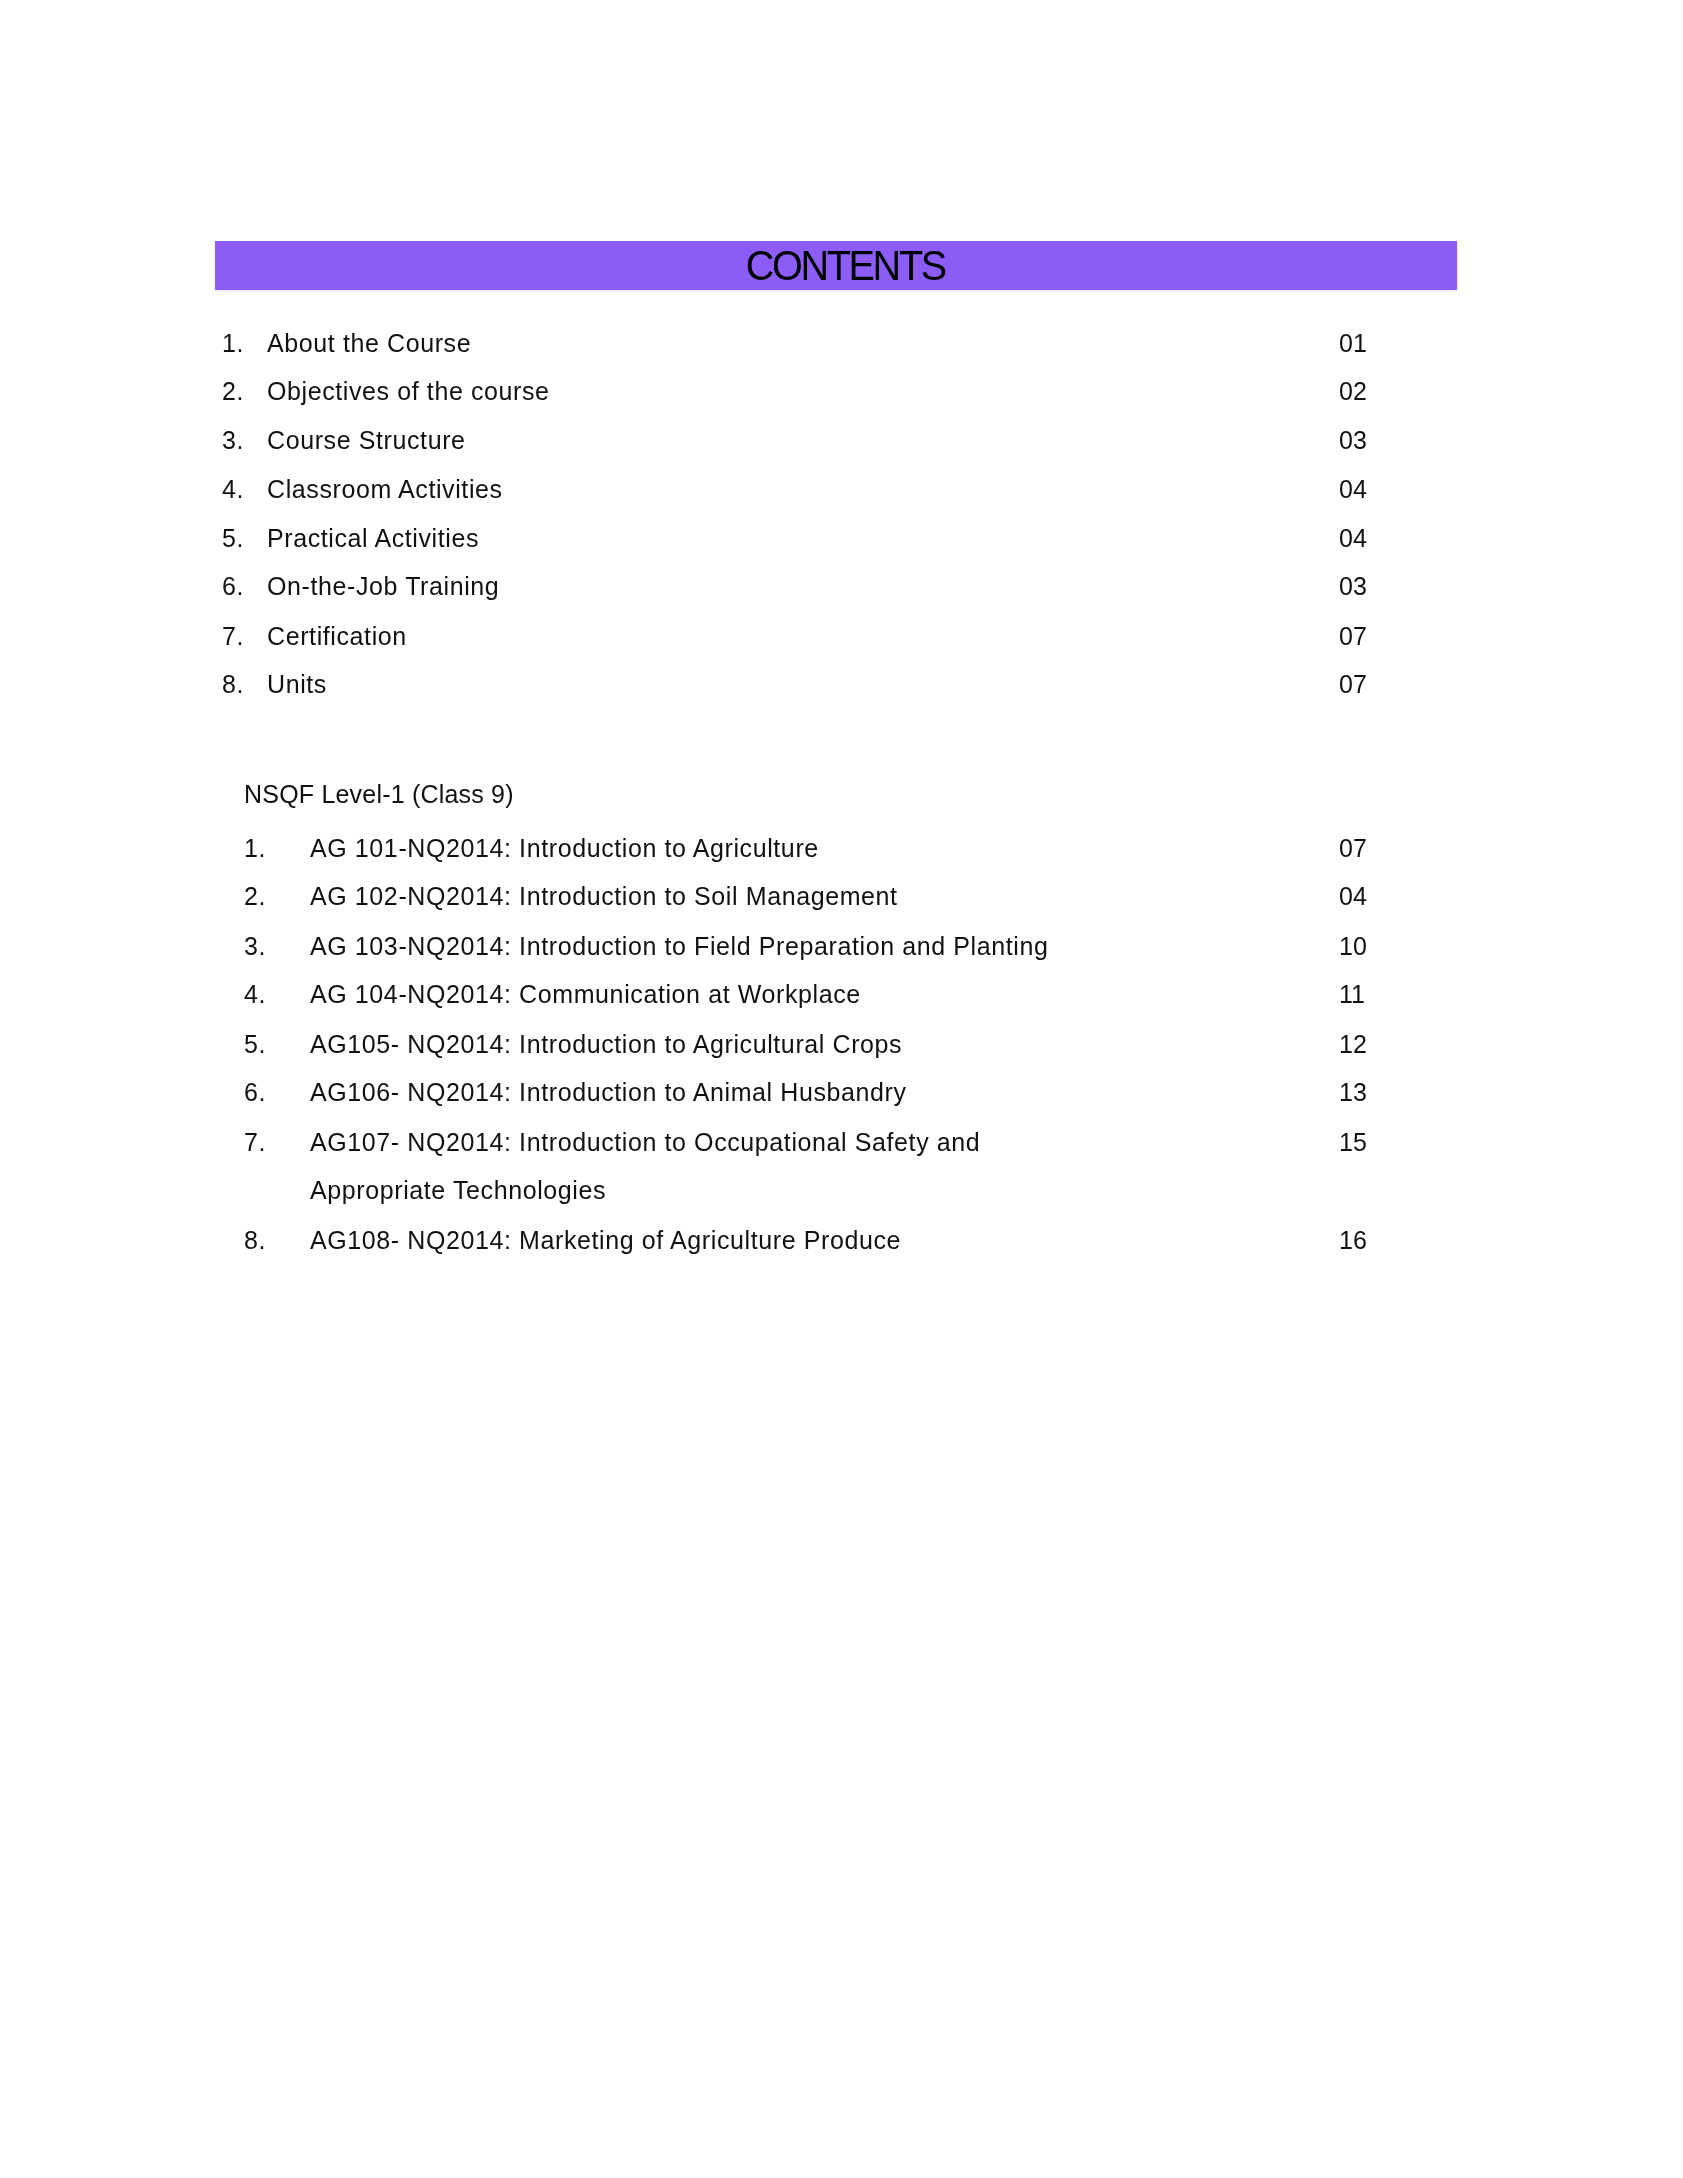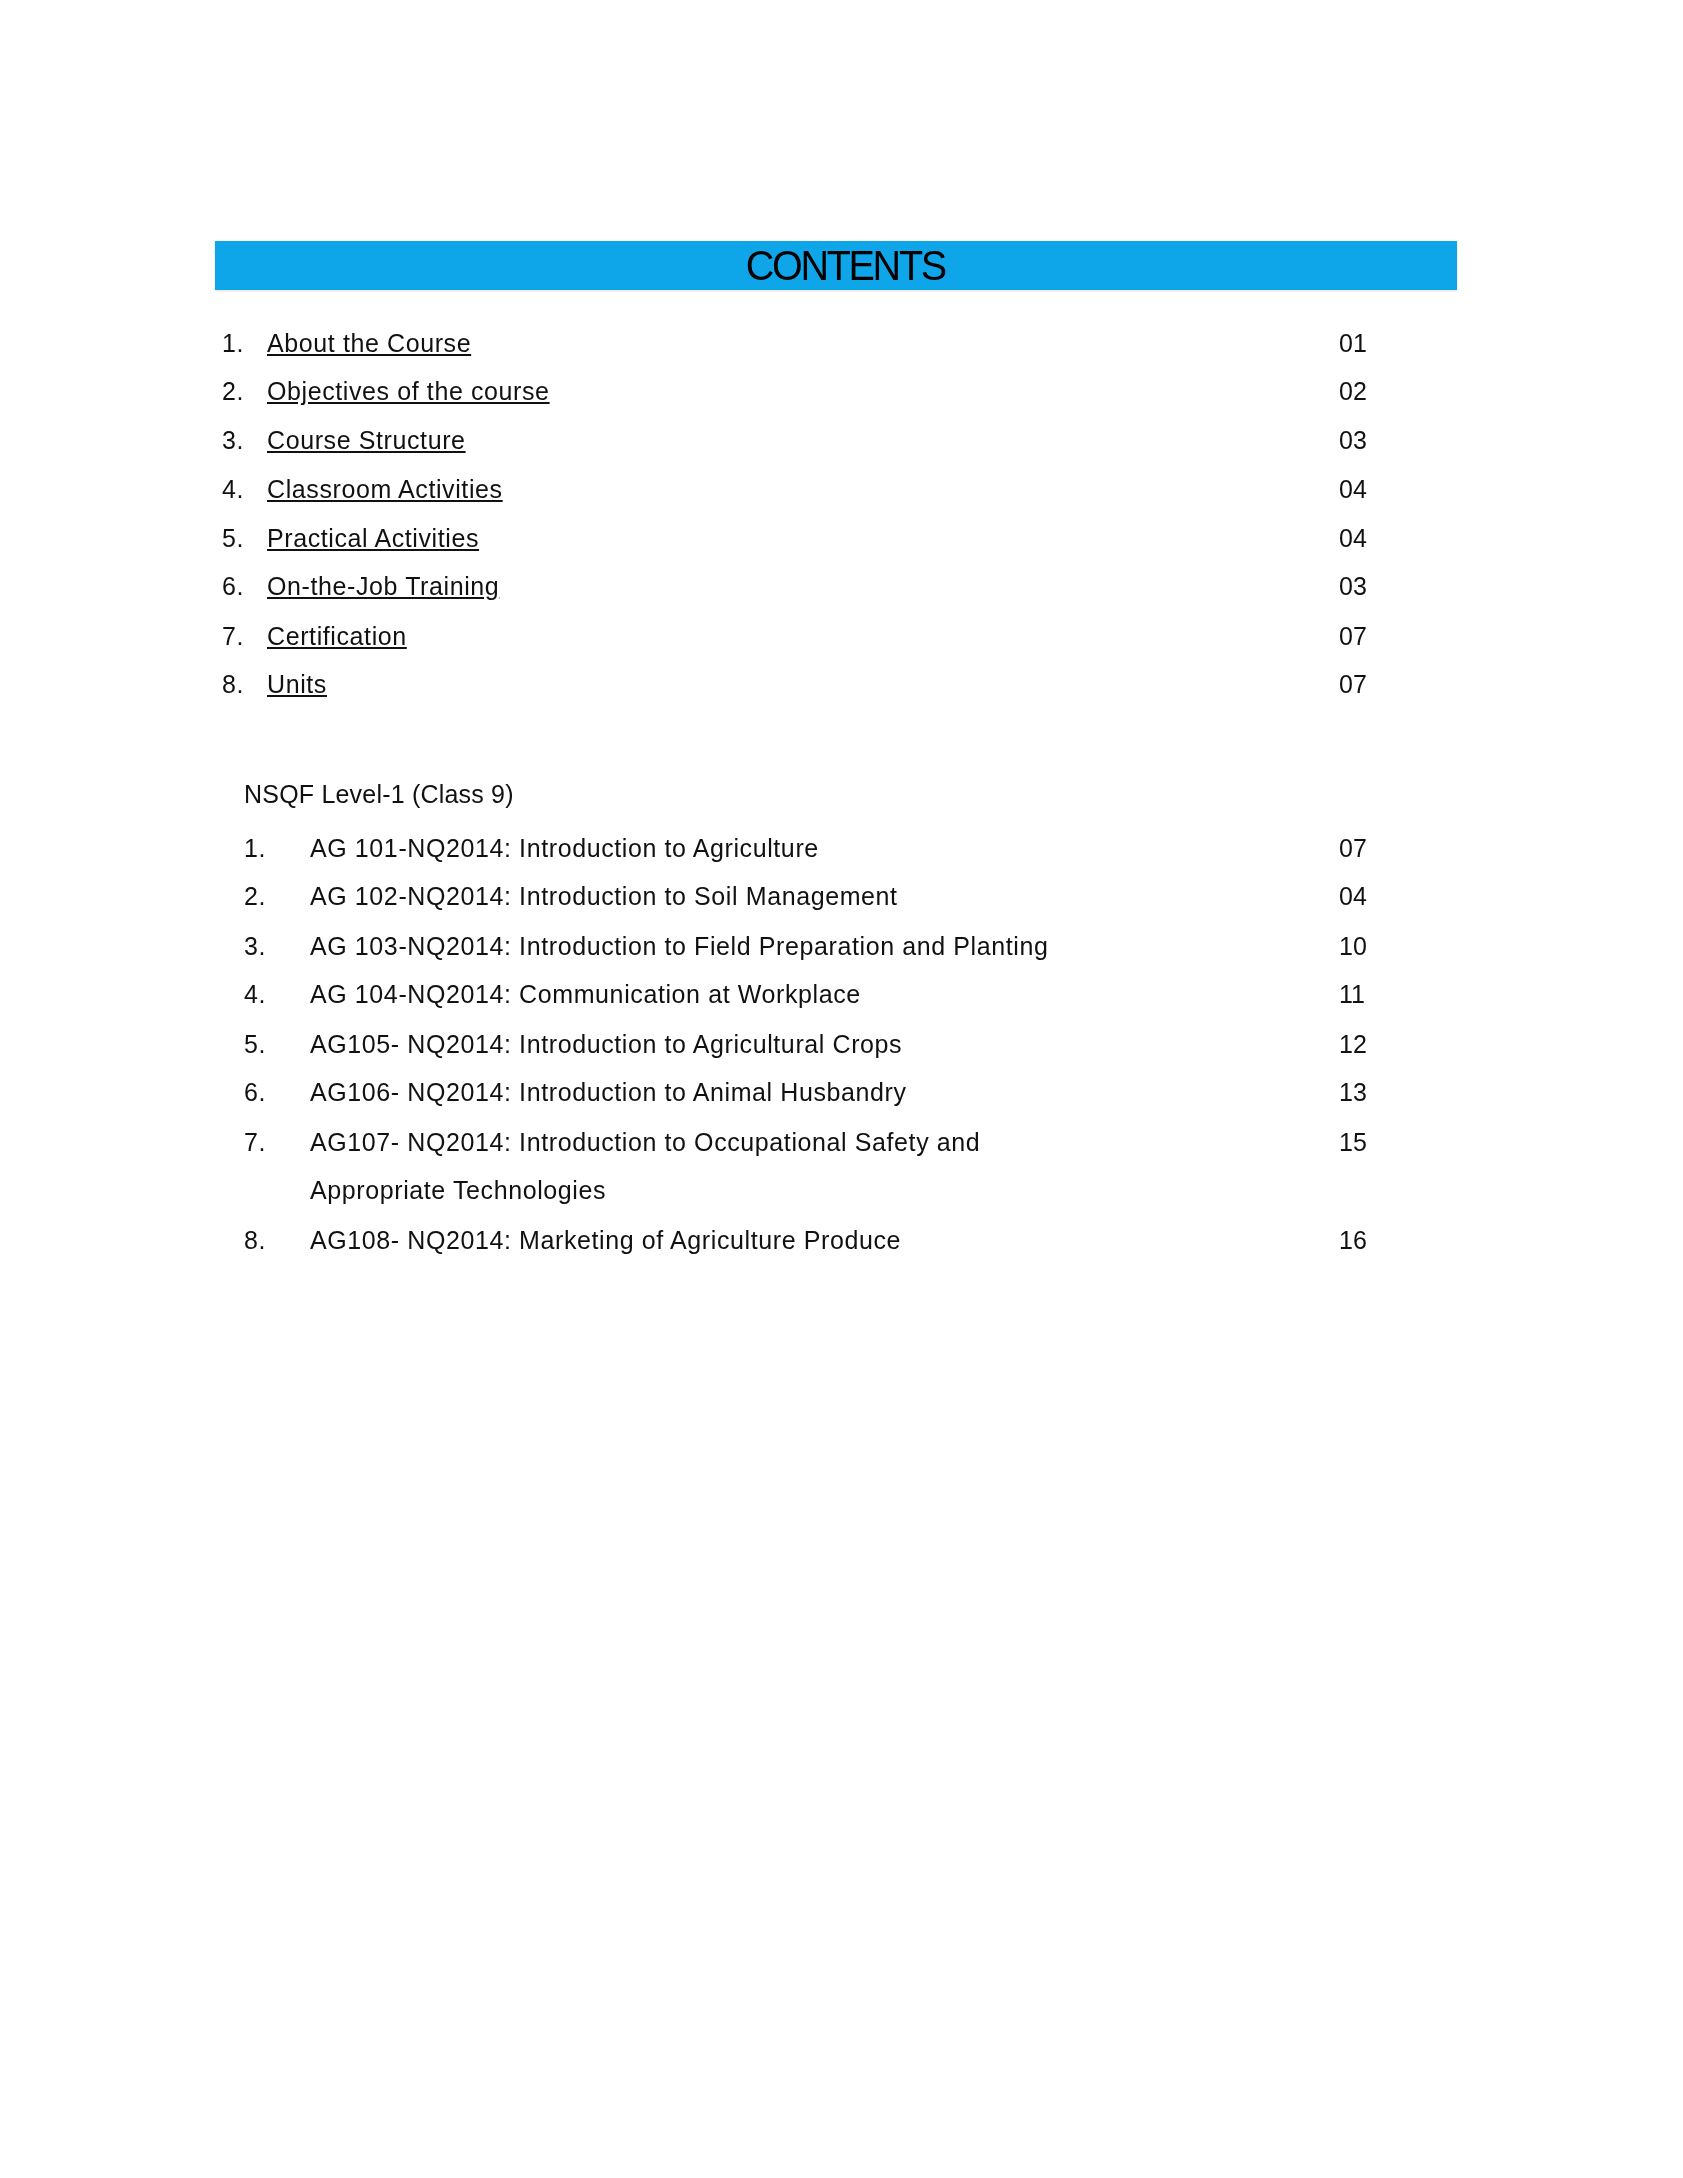--- a/index.html
+++ b/index.html
@@ -14,21 +14,21 @@
       overflow: hidden;
       font-family: "Liberation Sans", sans-serif;
       color: #111111;
     }
     .title-bar {
       position: absolute;
       left: 215px;
       top: 241px;
       width: 1242px;
       height: 49px;
-      background: #0ea5e9;
+      background: #8b5cf6;
       box-shadow: 0 1px 2px rgba(0,0,0,0.12);
       display: flex;
       align-items: center;
       justify-content: center;
     }
     .title-bar .title {
       font-family: "Liberation Sans", sans-serif;
       font-size: 43px;
       letter-spacing: -2.5px;
       color: #000;
@@ -64,21 +64,21 @@
       top: 0;
     }
     .row .page {
       position: absolute;
       left: 1339px;
       top: 0;
       letter-spacing: 0;
     }
     
     .s1 .num { left: 222px; }
-    .s1 .label { left: 267px; text-decoration: underline; }
+    .s1 .label { left: 267px; }
     
     .s2 .num { left: 244px; }
     .s2 .label { left: 290px; margin-left: 20px; }
     .subhead {
       position: absolute;
       left: 244px;
       top: 770px;
       height: 49px;
       line-height: 49px;
       font-size: 25px;

